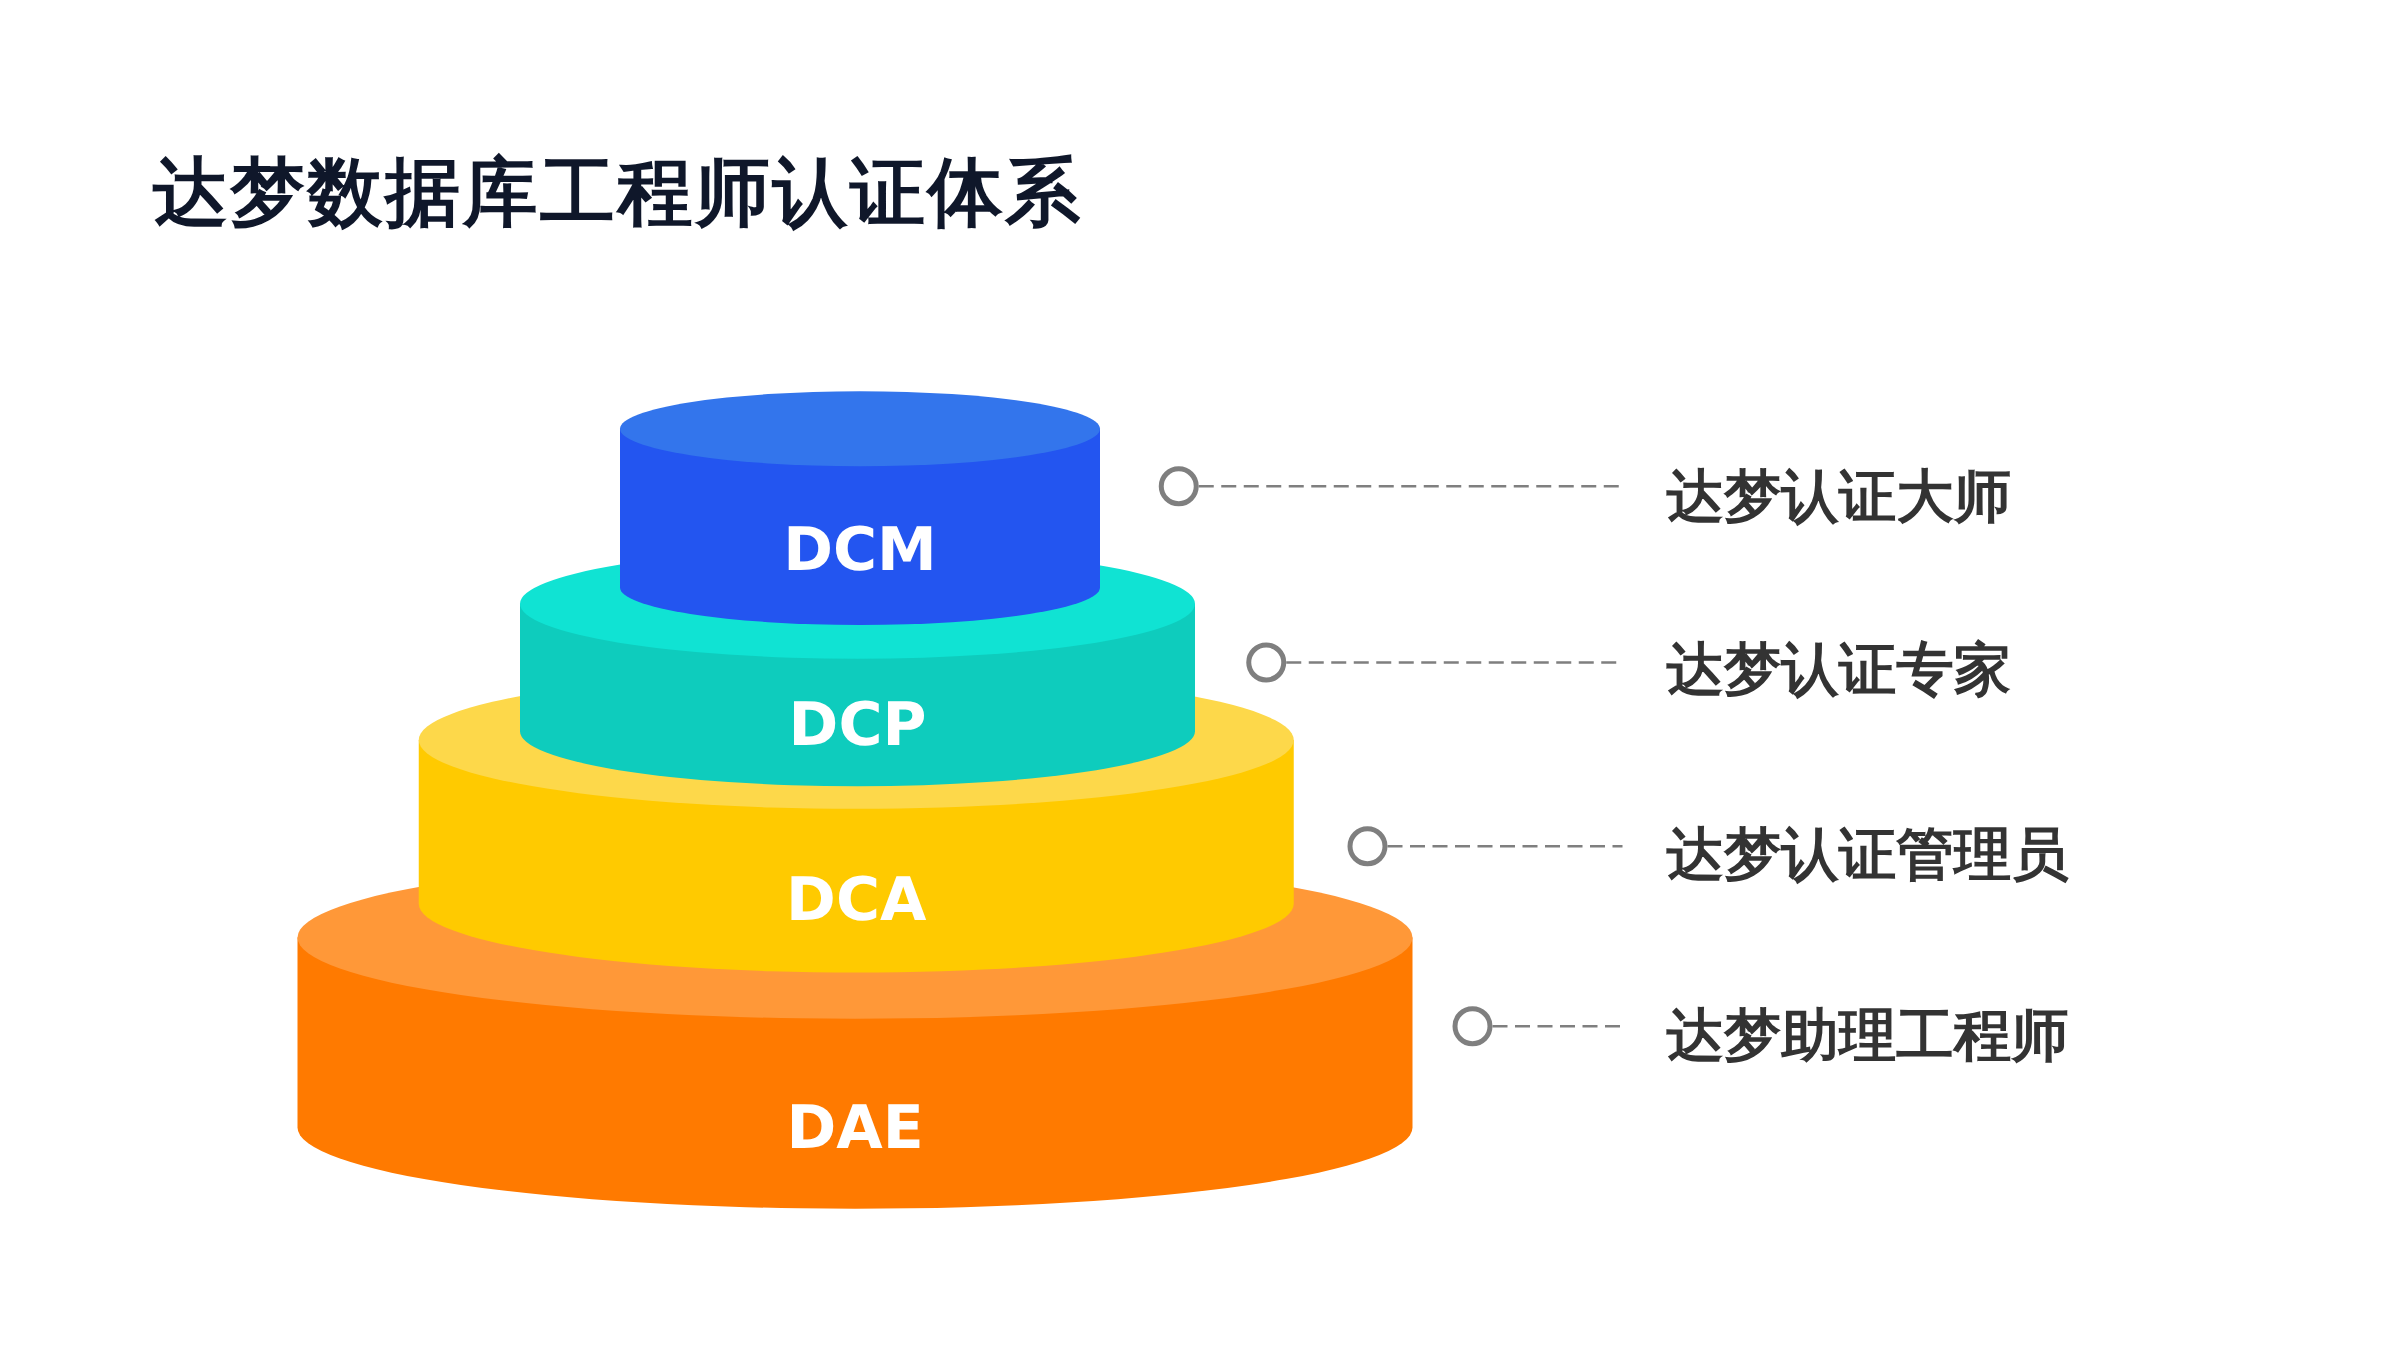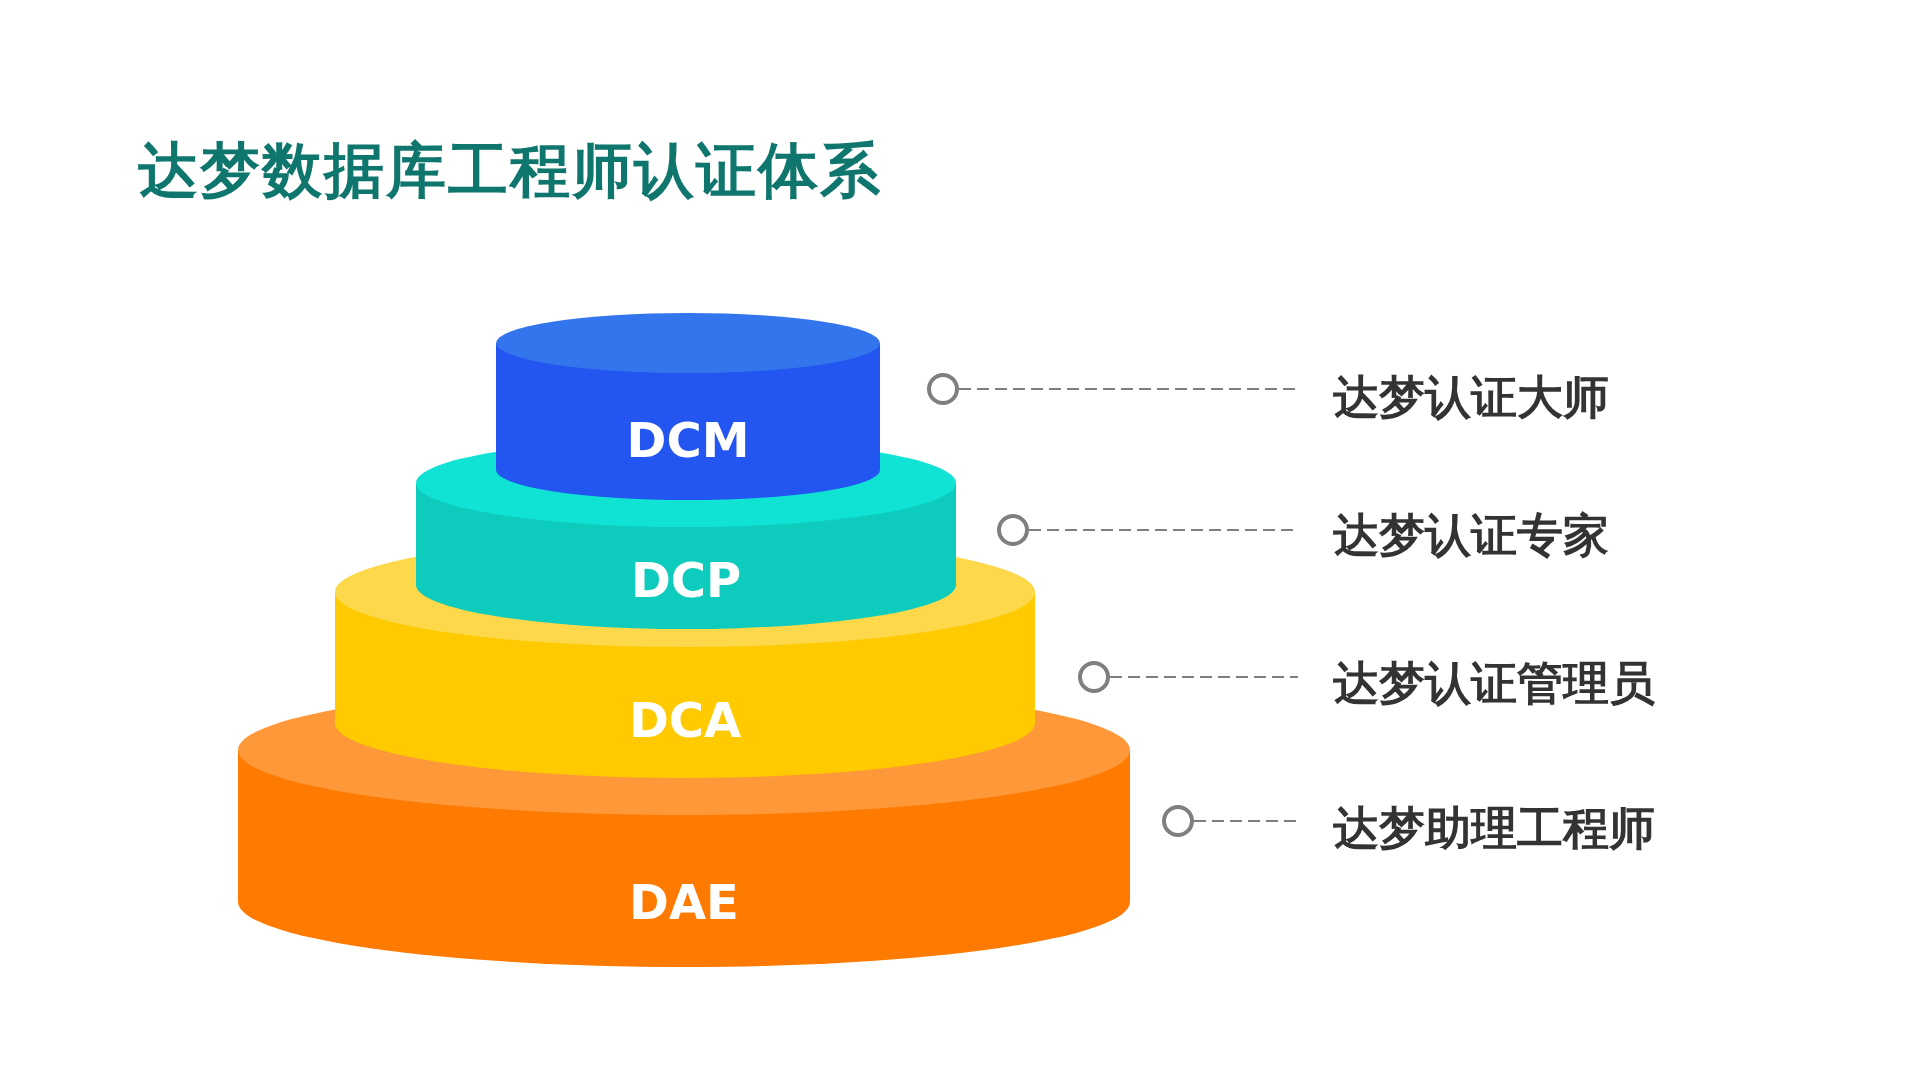--- a/index.html
+++ b/index.html
@@ -1,19 +1,19 @@
 <!DOCTYPE html>
 <html><head>
   <meta charset="utf-8">
   <style>
     html, body { margin: 0; padding: 0; background: #ffffff; }
     body { width: 1920px; height: 1080px; position: relative; overflow: hidden;
            font-family: "DejaVu Sans", "Liberation Sans", sans-serif; }
-    .title { position: absolute; left: 122px; top: 116px; margin: 16px;
-             font-size: 60px; font-weight: bold; color: #0f766e; letter-spacing: 2px;
+    .title { position: absolute; left: 122px; top: 116px; margin: 0;
+             font-size: 60px; font-weight: bold; color: #0f172a; letter-spacing: 2px;
              line-height: 76px; white-space: nowrap; }
     svg.diagram { position: absolute; left: 0; top: 0; width: 1920px; height: 1080px; }
     .tier-code { font-family: "DejaVu Sans", "Liberation Sans", sans-serif; font-weight: bold;
                  font-size: 48px; fill: #ffffff; }
     .tier-name { font-family: "DejaVu Sans", "Liberation Sans", sans-serif; font-weight: bold;
                  font-size: 46px; fill: #333333; }
   </style>
 </head>
 <body>
 

